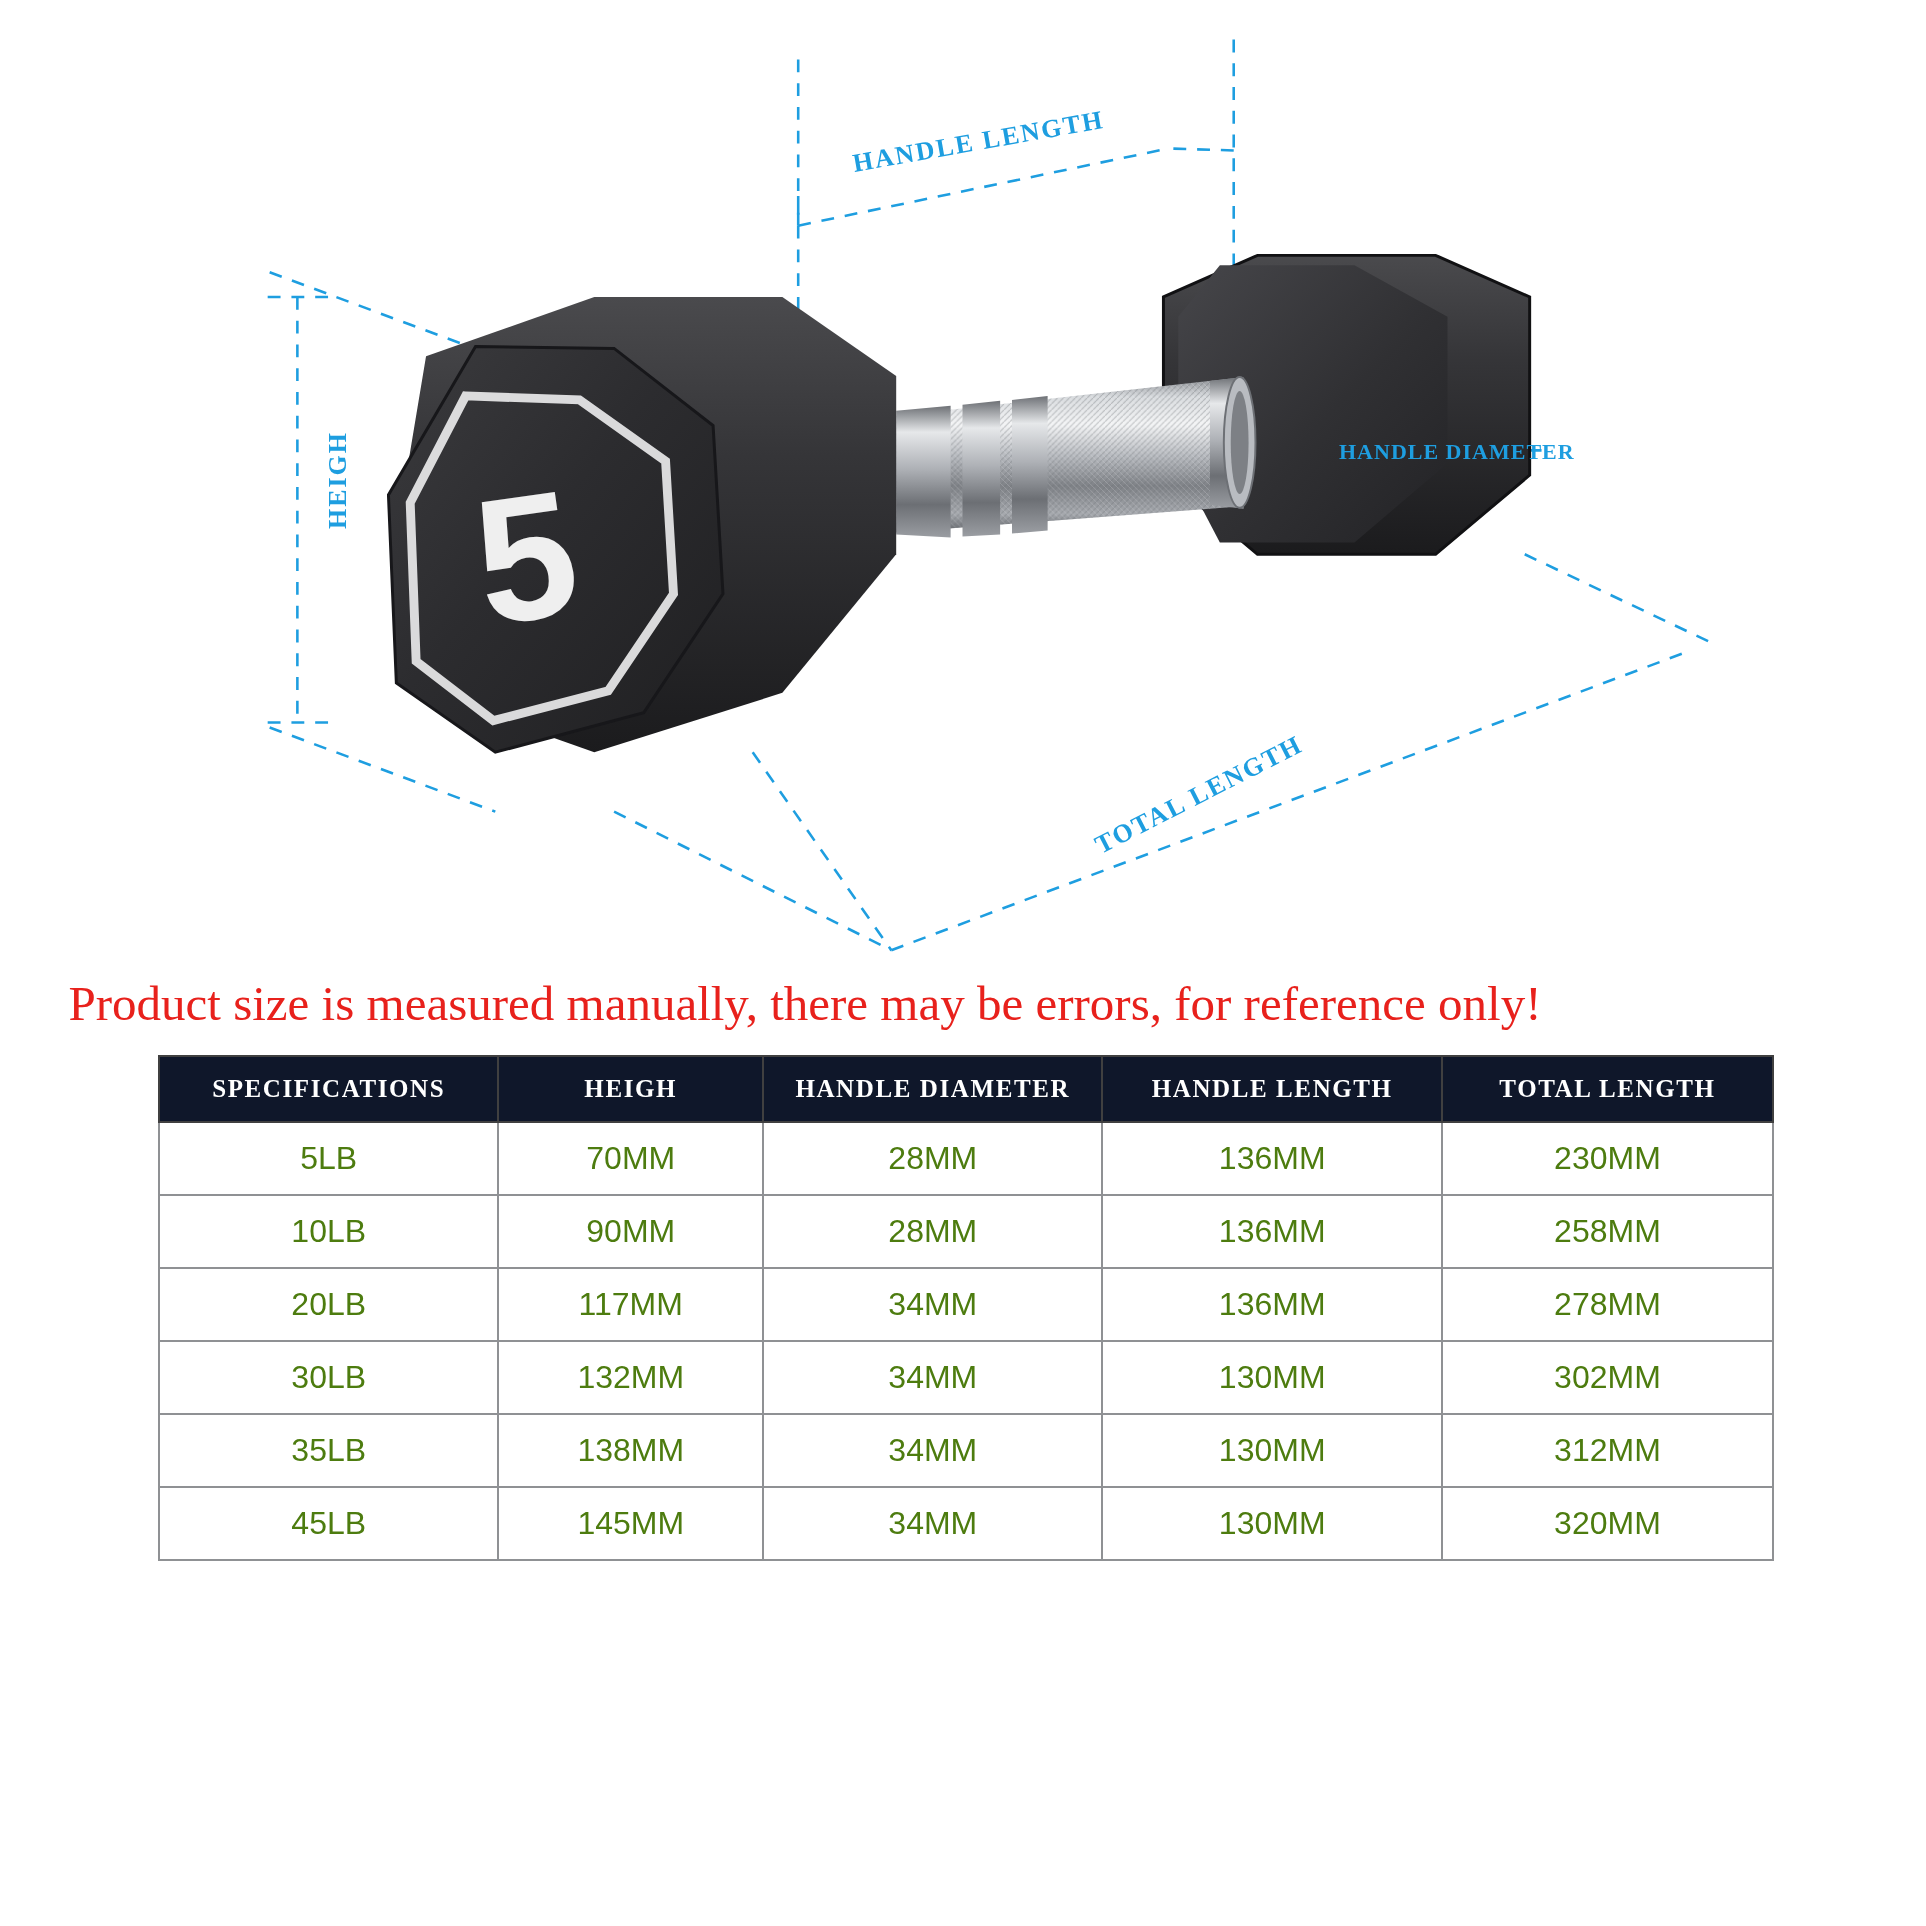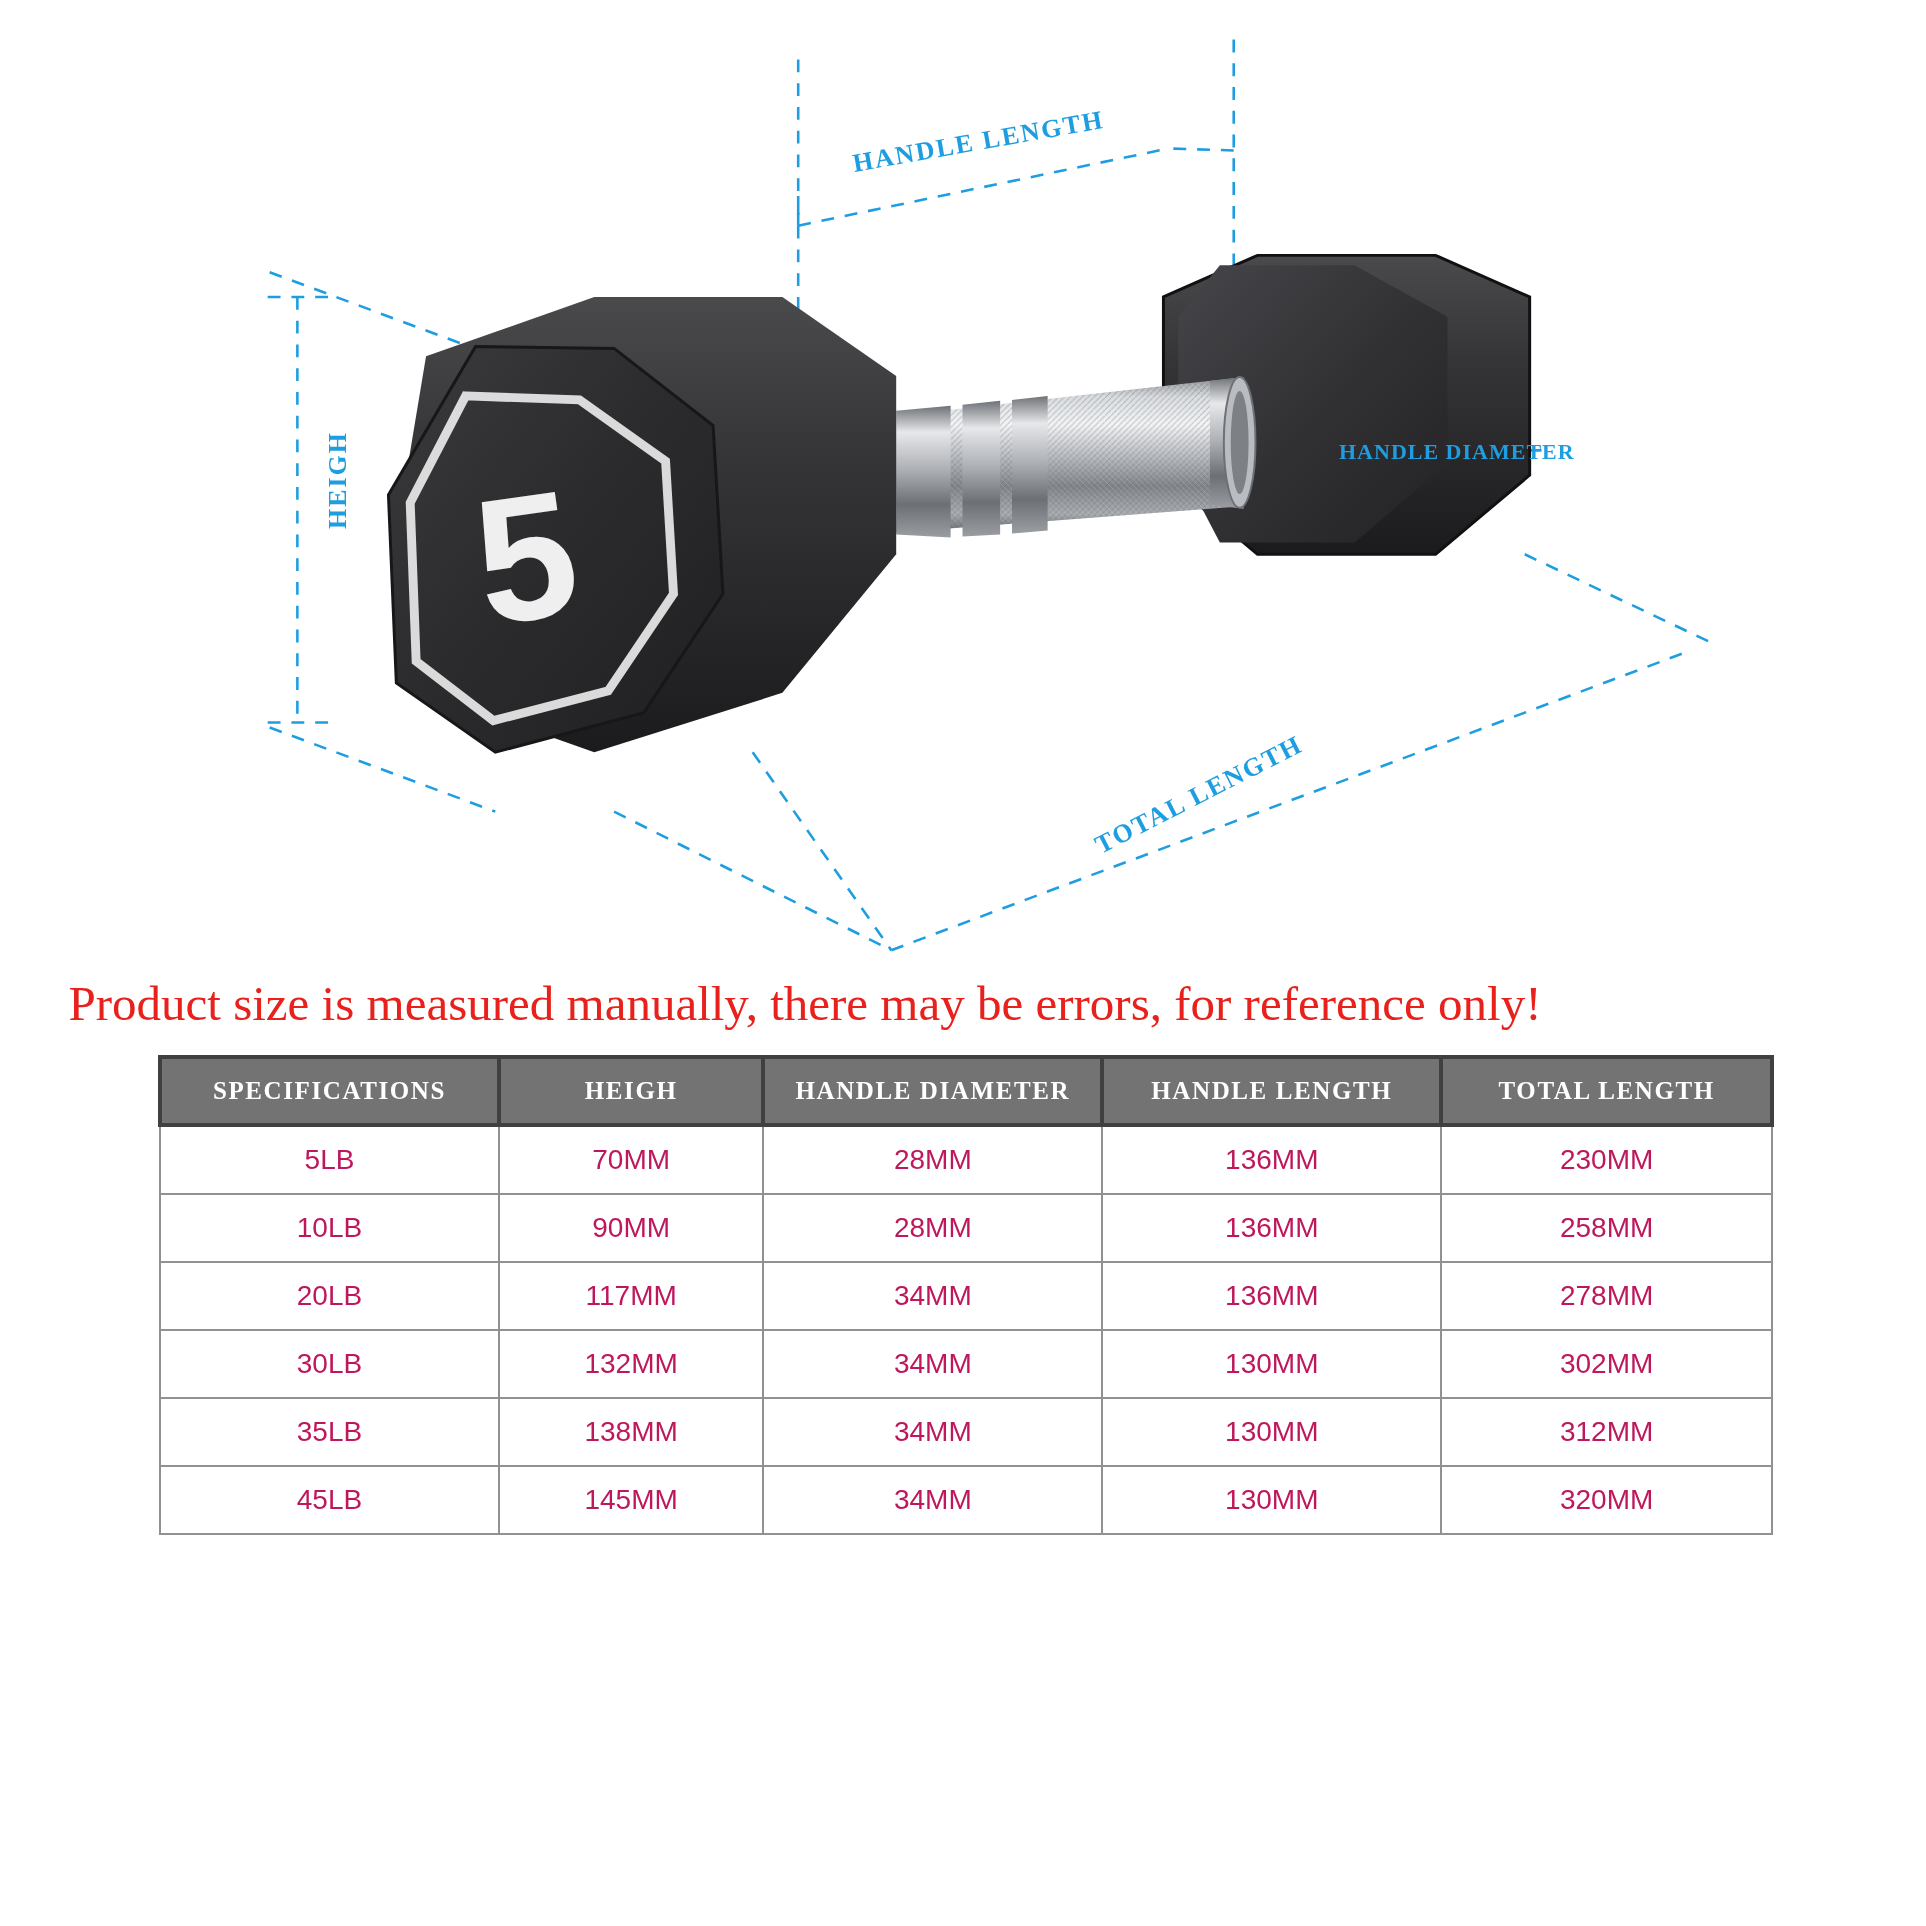--- a/index.html
+++ b/index.html
@@ -95,36 +95,36 @@
     width: 1616px;
     table-layout: fixed;
   }
   table.spec col.c0 { width: 327px; }
   table.spec col.c1 { width: 255px; }
   table.spec col.c2 { width: 327px; }
   table.spec col.c3 { width: 327px; }
   table.spec col.c4 { width: 319px; }
 
   table.spec th {
-    background: #737373;
+    background: #0f172a;
     color: #ffffff;
     font-family: "Liberation Serif", serif;
     font-weight: bold;
     font-size: 25px;
     letter-spacing: 1.6px;
     padding: 18px 4px;
-    border: 4px solid #404040;
+    border: 2px solid #404040;
     text-align: center;
     white-space: nowrap;
   }
   table.spec td {
     border: 2px solid #8f9194;
-    color: #be185d;
+    color: #4d7c0f;
     font-family: "Liberation Sans", sans-serif;
-    font-size: 28px;
+    font-size: 32px;
     text-align: center;
     padding: 17px 4px;
     white-space: nowrap;
   }
 </style>
 </head>
 <body>
 
 <div id="page">
 

